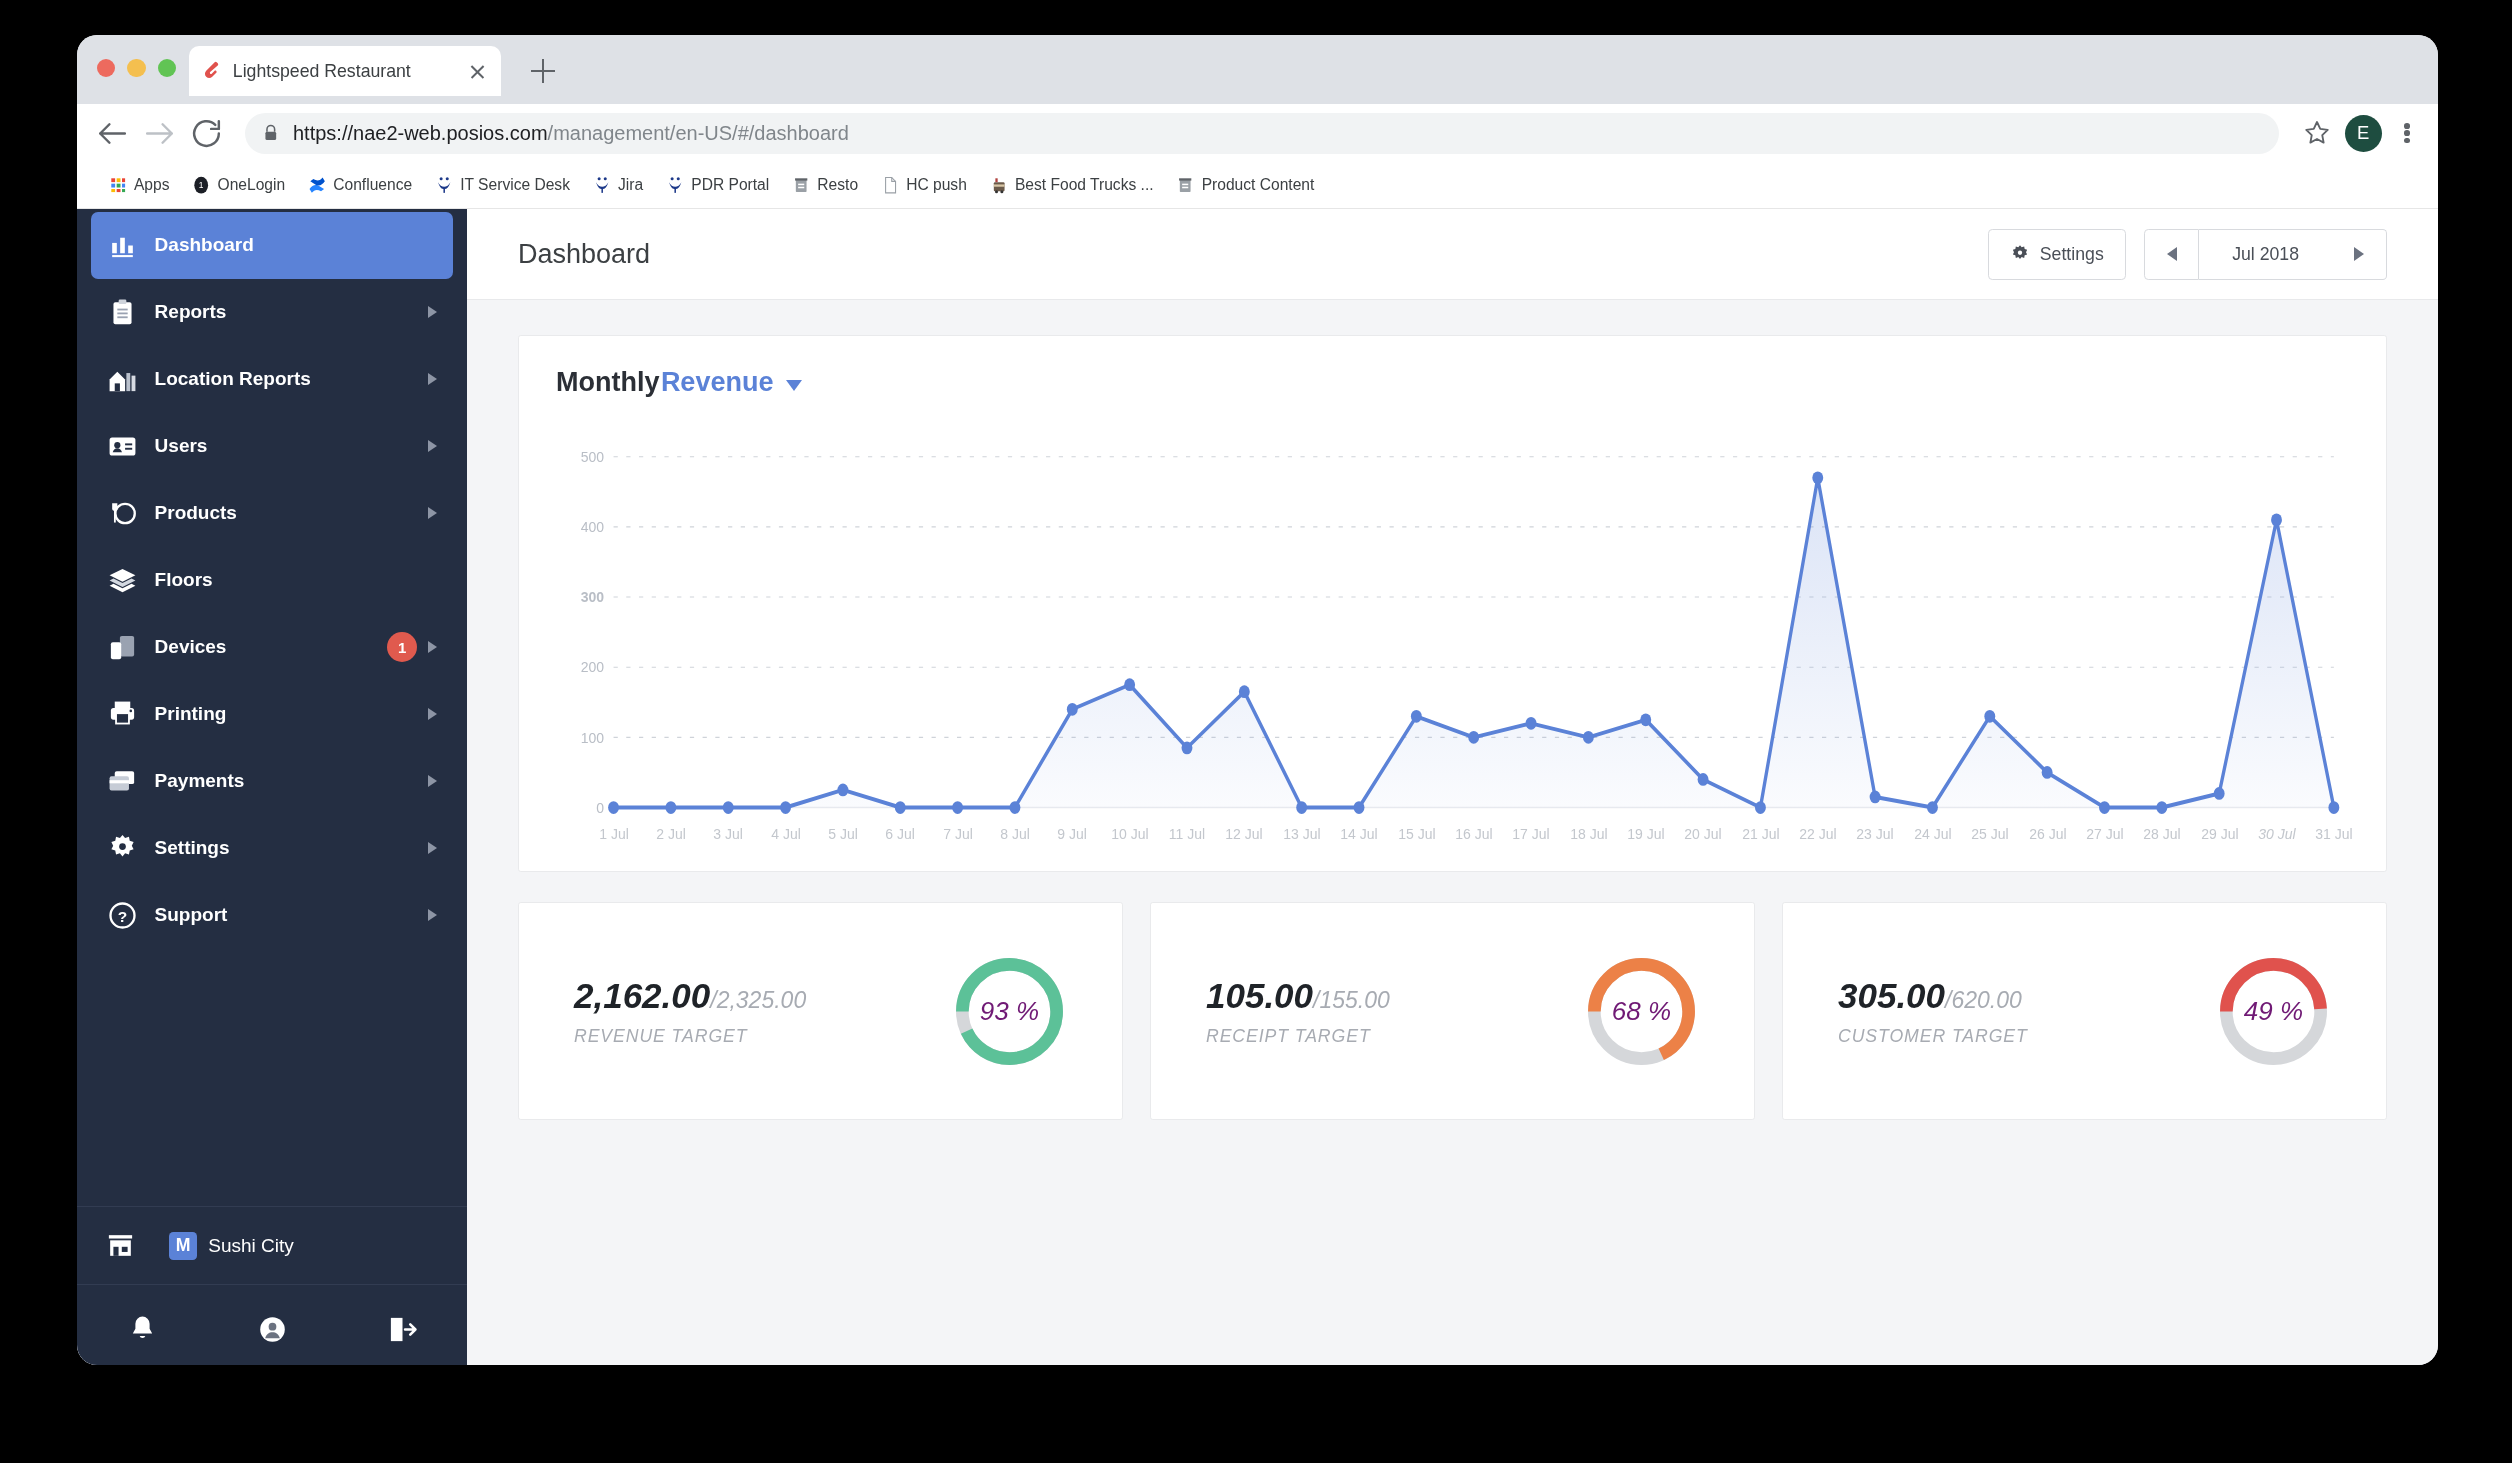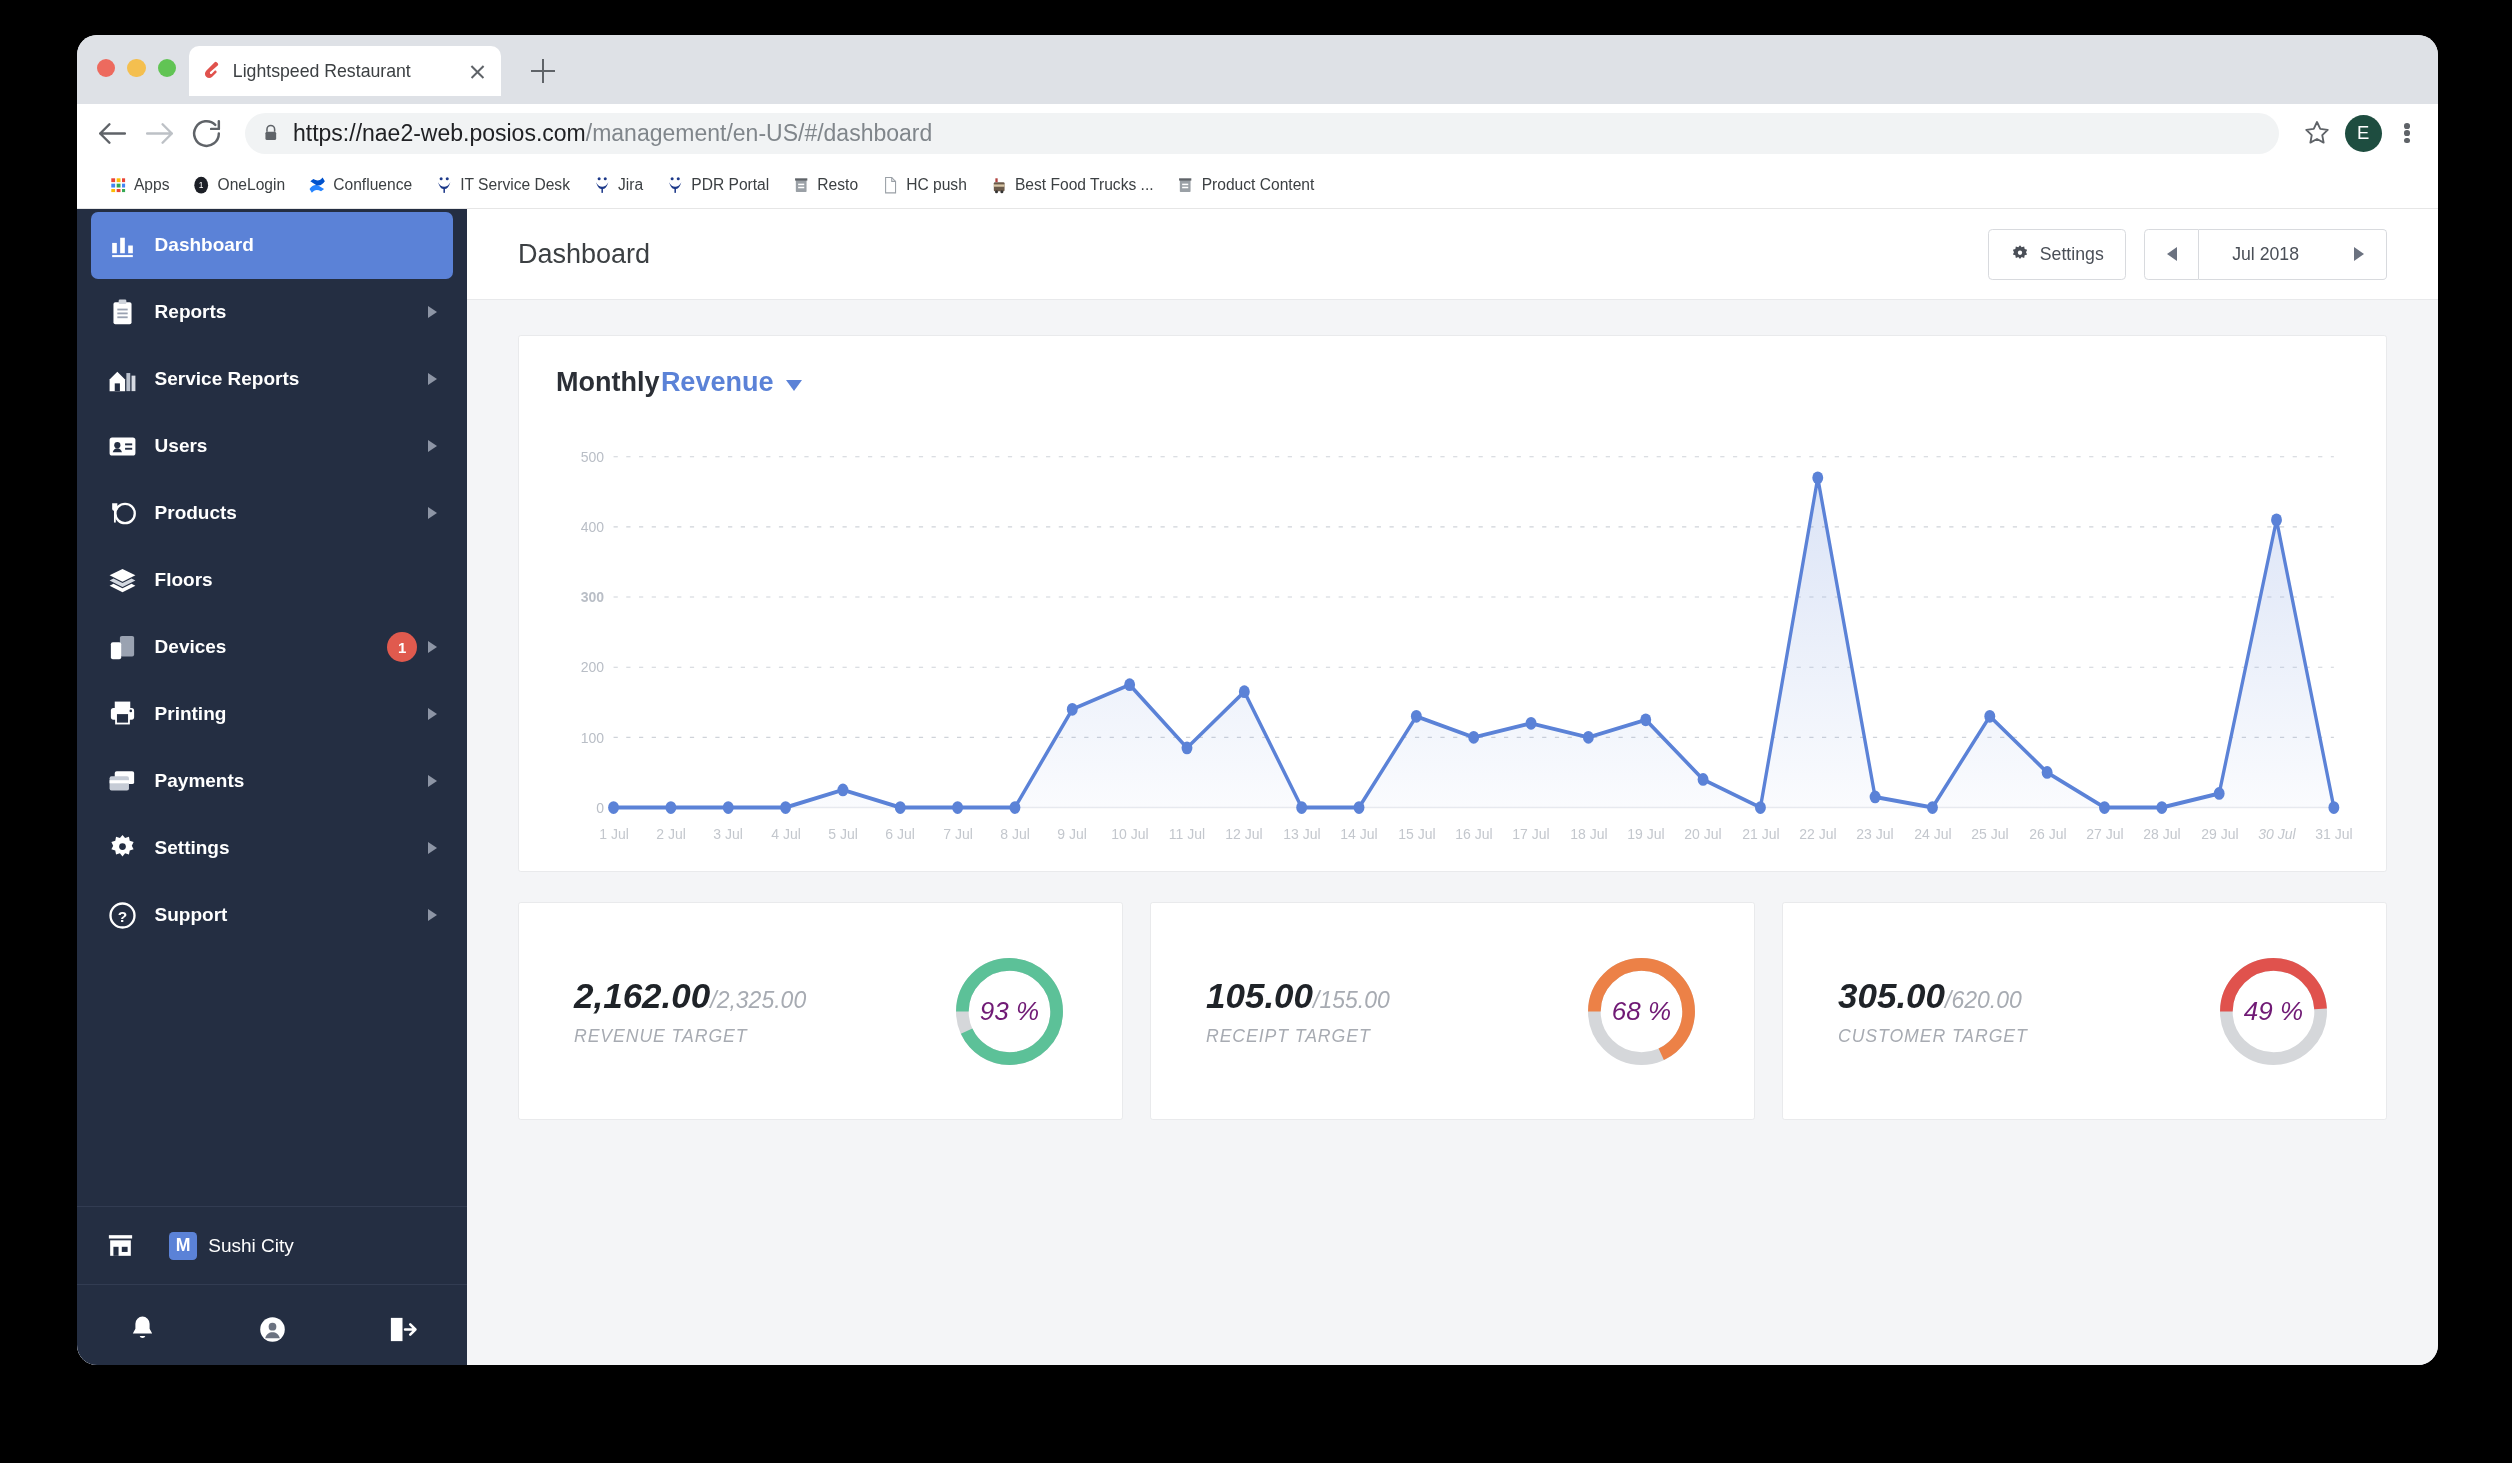--- a/index.html
+++ b/index.html
@@ -33,21 +33,21 @@
   .newtab::before,.newtab::after{content:"";position:absolute;background:#5f6368;}
   .newtab::before{left:0;top:11.3px;width:24px;height:2.1px;}
   .newtab::after{left:11px;top:0;width:2.1px;height:24px;}
 
   .toolbar { position:relative; height:58px; background:#fff; display:flex;
     align-items:center; padding:0 17px; }
   .navbtn { width:37px; height:37px; position:relative; margin-right:10px; flex:0 0 auto;}
   .omnibox { flex:1; height:41px; background:#f1f3f4; border-radius:20.6px;
     display:flex; align-items:center; padding:0 18.4px; margin:0 10px; }
   .lock { width:15.6px; height:18.4px; position:relative; margin-right:14px; flex:0 0 auto;}
-  .url { font-size:23px; color:#202124; white-space:nowrap; }
+  .url { font-size:20px; color:#202124; white-space:nowrap; }
   .url .dim { color:#80868b; }
   .star { width:30px; height:30px; margin:0 12.8px; flex:0 0 auto;}
   .avatar { width:37px; height:37px; border-radius:50%; background:#1e4d40;
     color:#fff; font-size:18.4px; display:flex; align-items:center;
     justify-content:center; flex:0 0 auto; }
   .kebab { width:28px; height:37px; position:relative; margin-left:11.3px; flex:0 0 auto;}
   .kebab i { position:absolute; left:11.3px; width:5.7px; height:5.7px; border-radius:50%;
     background:#5f6368; }
   .kebab i:nth-child(1){top:8.5px;} .kebab i:nth-child(2){top:15.6px;} .kebab i:nth-child(3){top:23px;}
 
@@ -323,21 +323,21 @@
             <div class="caret"></div>
           </div>
 
           <div class="nav-item">
             <svg class="nav-ico" viewBox="0 0 24 24">
               <path d="M2 12 8 6l6 6v9H2z" fill="#fff"></path>
                 <rect x="6" y="15" width="4" height="6" fill="#242e42"></rect>
               <path d="M15 7h3v14h-3z" fill="#b9c0cc"></path>
                 <path d="M19 9h3v12h-3z" fill="#d7dbe3"></path>
             </svg>
-            <span class="nav-label">Service Reports</span>
+            <span class="nav-label">Location Reports</span>
             <div class="caret"></div>
           </div>
 
           <div class="nav-item">
             <svg class="nav-ico" viewBox="0 0 24 24">
               <rect x="2" y="5" width="20" height="14" rx="2" fill="#fff"></rect>
               <circle cx="8" cy="11" r="2.4" fill="#242e42"></circle>
                 <path d="M4.4 16.4c.6-2 2-3 3.6-3s3 1 3.6 3z" fill="#242e42"></path>
               <rect x="14" y="9.6" width="5.5" height="1.5" fill="#242e42"></rect>
                 <rect x="14" y="13" width="5.5" height="1.5" fill="#242e42"></rect>

